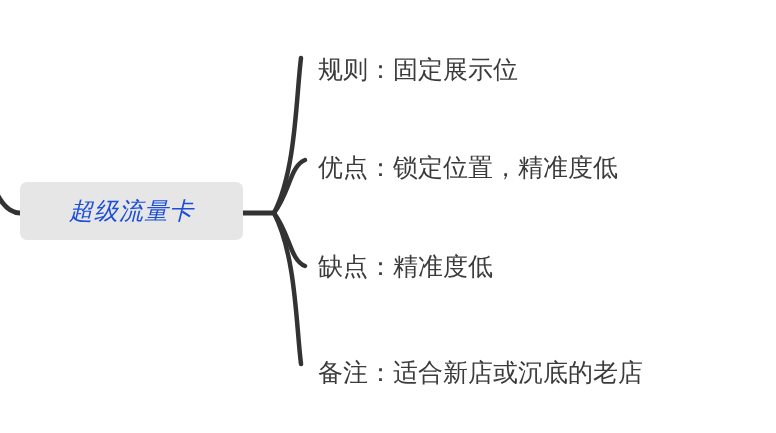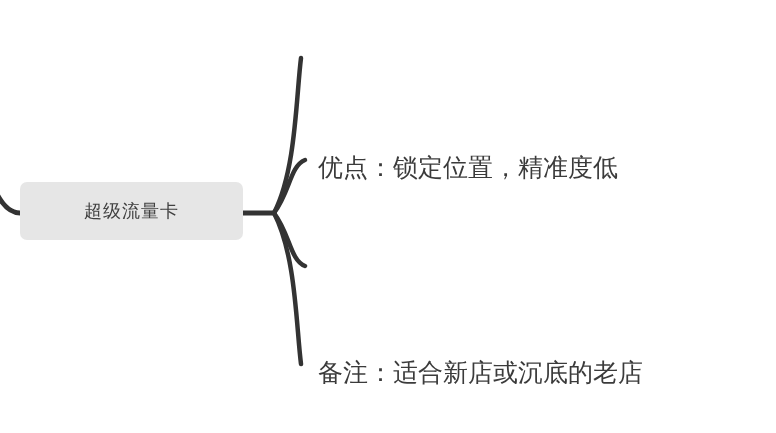--- a/index.html
+++ b/index.html
@@ -30,25 +30,26 @@
     width: 223px;
     height: 58px;
     background: #e6e6e6;
     border-radius: 7px;
     display: flex;
     align-items: center;
     justify-content: center;
     box-sizing: border-box;
   }
   .root-label {
-    font-size: 18px;
-    color: #404040;
+    font-size: 24px;
+    color: #1d4ed8;
     letter-spacing: 1px;
     line-height: 1;
     white-space: nowrap;
+    font-style: italic;
   }
   .branch-label {
     position: absolute;
     font-size: 25px;
     color: #3b3b3b;
     line-height: 1;
     white-space: nowrap;
     transform: translateY(-50%);
   }
   .b0 { left: 318px; top: 69px; }
@@ -69,23 +70,29 @@
       <path d="M 274 213 C 290 192 290 166 305 160"></path>
       <path d="M 274 213 C 290 234 290 260 305 266"></path>
       <path d="M 274 213 C 296 256 296 324 301 364"></path>
     </g>
   </svg>
 
   <div class="root-node">
     <span class="root-label">超级流量卡</span>
   </div>
 
+  <div class="branch-label b0">
+    <span>规则：固定展示位</span>
+  </div>
 
   <div class="branch-label b1">
     <span>优点：锁定位置，精准度低</span>
   </div>
 
+  <div class="branch-label b2">
+    <span>缺点：精准度低</span>
+  </div>
 
   <div class="branch-label b3">
     <span>备注：适合新店或沉底的老店</span>
   </div>
 
 </div>
 
 </body></html>

